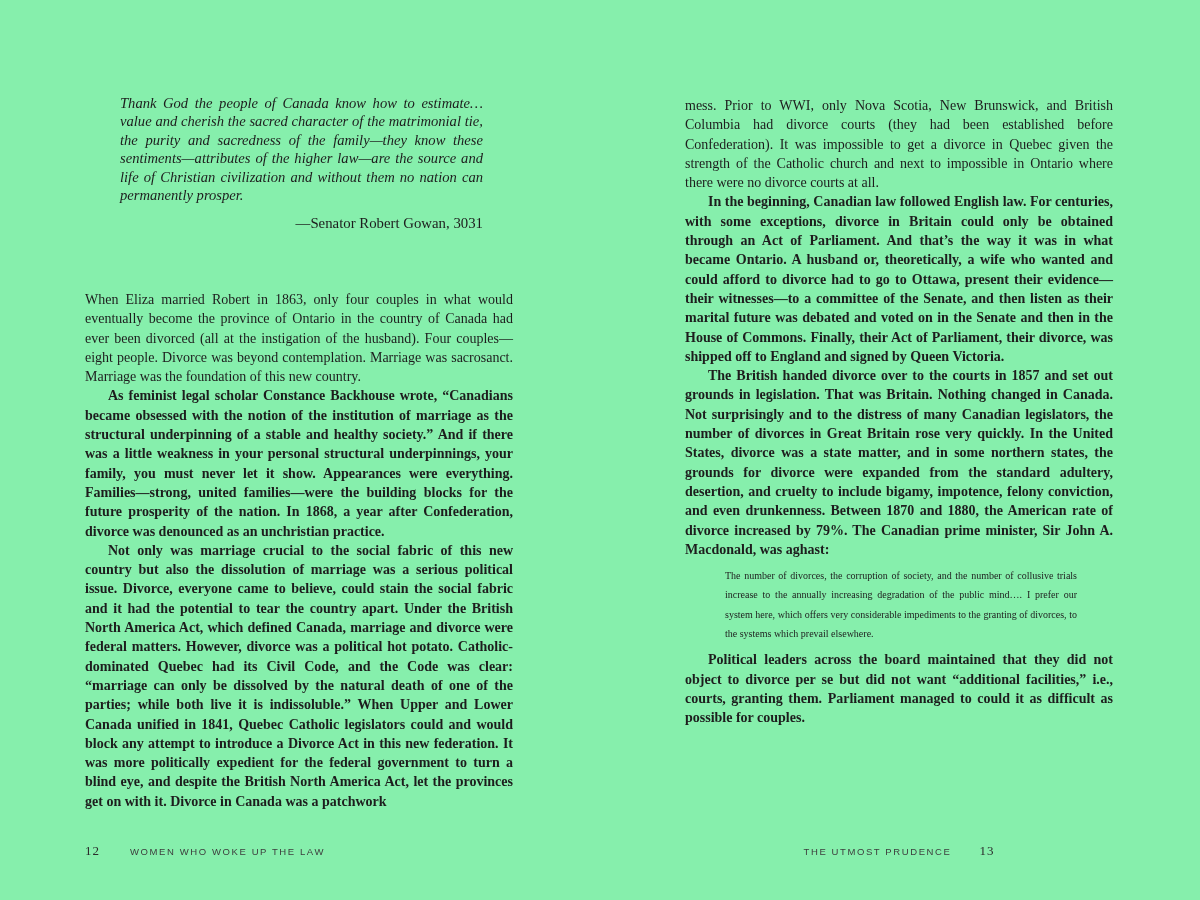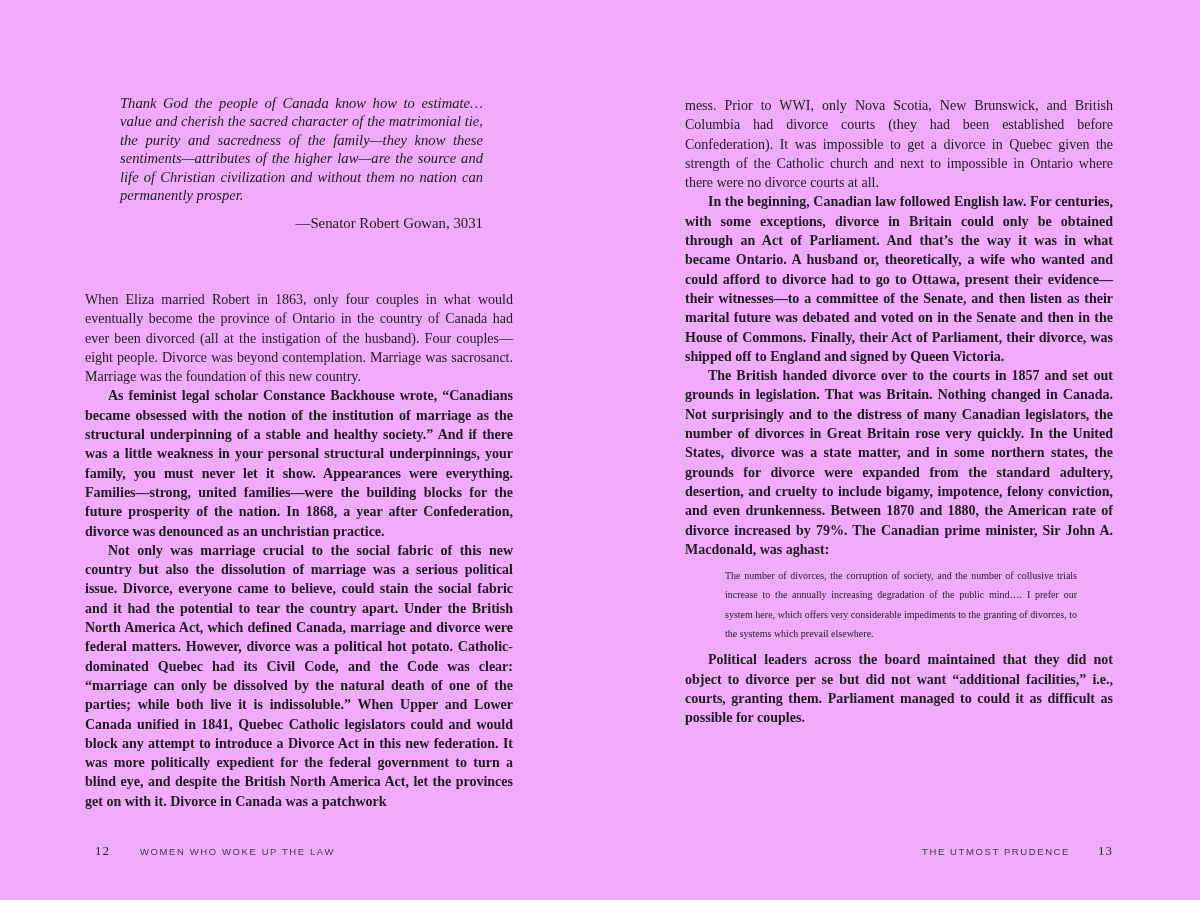--- a/index.html
+++ b/index.html
@@ -4,21 +4,21 @@
 <style>
   html, body {
     margin: 0;
     padding: 0;
     background: #ffffff;
   }
   .spread {
     position: relative;
     width: 1200px;
     height: 900px;
-    background: #f0abfc;
+    background: #86efac;
     color: #1d1d1d;
     font-family: "Liberation Serif", "DejaVu Serif", serif;
     overflow: hidden;
   }
   .page {
     position: absolute;
     top: 0;
     height: 900px;
     width: 428px;
   }
@@ -68,25 +68,25 @@
     margin: 7px 36px 7px 40px;
     font-size: 10px;
     line-height: 19.3px;
     text-align: justify;
   }
 
   
   .footer {
     position: absolute;
     top: 841px;
-    left: 10px;
+    left: 0;
     right: 0;
     white-space: nowrap;
   }
-  .footer-right { text-align: right; }
+  .footer-right { text-align: center; }
   .pagenum {
     font-family: "Liberation Serif", "DejaVu Serif", serif;
     font-size: 13px;
     color: #2b2b2b;
     letter-spacing: 1px;
   }
   .running {
     font-family: "Liberation Sans", "DejaVu Sans", sans-serif;
     font-size: 9.5px;
     letter-spacing: 1.6px;

